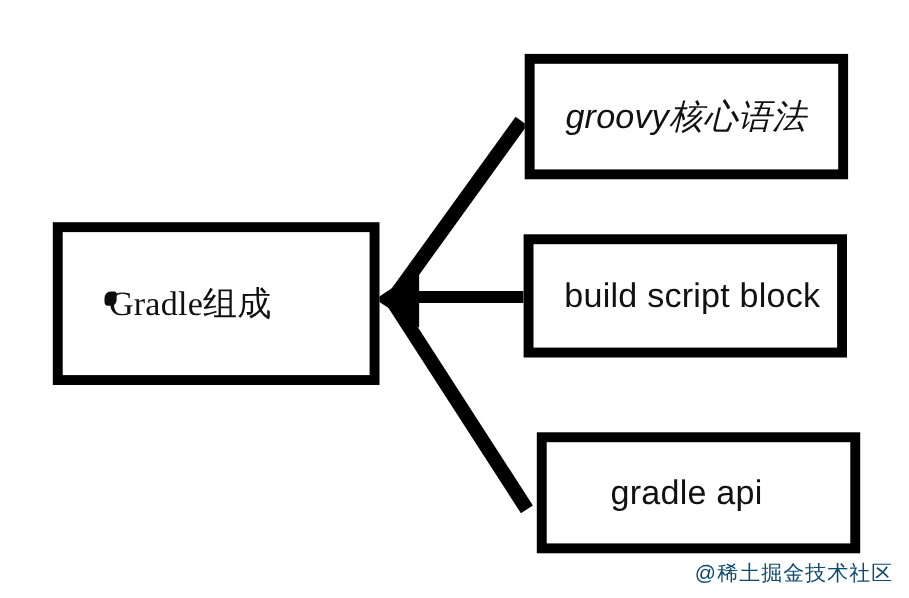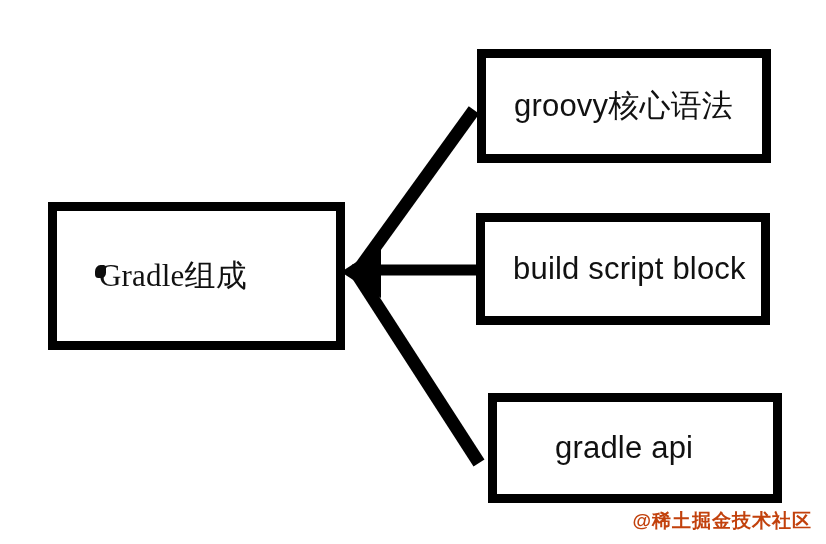--- a/index.html
+++ b/index.html
@@ -47,20 +47,21 @@
     padding-left: 42px;
     text-align: left;
   }
 
   
   #node-groovy {
     left: 477px;
     top: 49px;
     width: 294px;
     height: 114px;
+    font-style: italic;
   }
   #node-groovy .node-label {
     padding-left: 28px;
     text-align: left;
   }
 
   #node-buildscript {
     left: 476px;
     top: 213px;
     width: 294px;
@@ -102,26 +103,25 @@
     background: #0d0d0d;
     border-radius: 50% 20% 40% 30%;
     z-index: 4;
   }
 
   
   #watermark {
     position: absolute;
     right: 14px;
     bottom: 10px;
-    color: #c2410c;
+    color: #0c4a6e;
     font-size: 19px;
     letter-spacing: 1px;
     white-space: nowrap;
     z-index: 5;
-    font-weight: bold;
   }
 </style>
 </head>
 <body>
 
 <div id="canvas">
 
   <svg id="connectors" viewBox="0 0 826 544" width="826" height="544" xmlns="http://www.w3.org/2000/svg">
 
     <line x1="357" y1="272" x2="474" y2="110" stroke="#000000" stroke-width="13" stroke-linecap="butt"></line>

